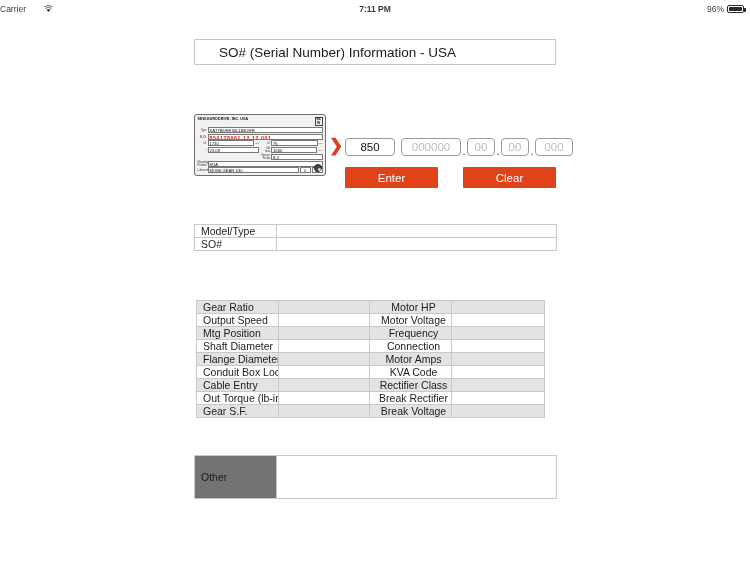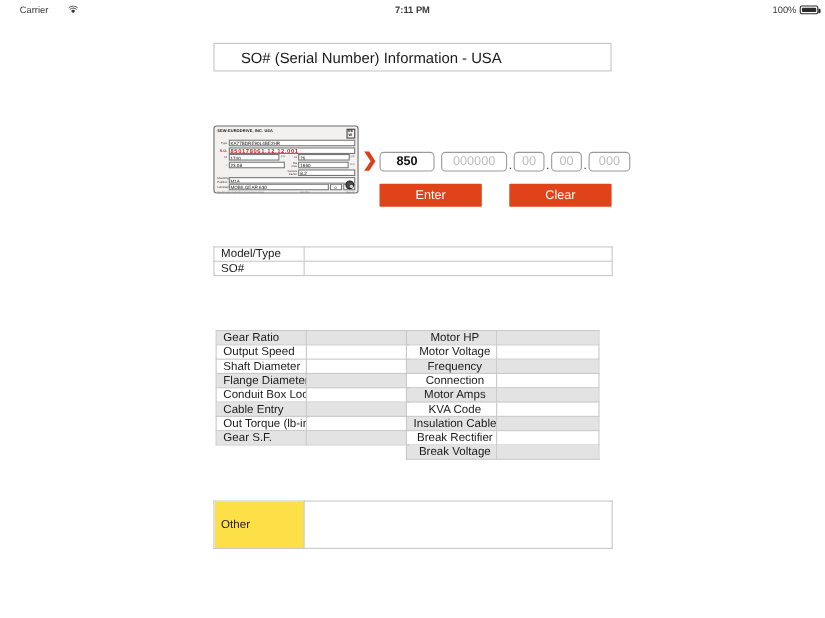--- a/index.html
+++ b/index.html
@@ -10,21 +10,21 @@
     overflow: hidden;
   }
 
   
   .statusbar {
     position: absolute; top: 0; left: 0;
     width: 750px; height: 18px;
     display: flex; align-items: center;
     font-size: 8.5px; color: #3a3a3a;
   }
-  .sb-left { position: absolute; left: 18px; display: flex; align-items: flex-start; gap: 18px; }
+  .sb-left { position: absolute; left: 0; display: flex; align-items: flex-start; gap: 18px; }
   .sb-center { position: absolute; left: 0; width: 750px; text-align: center; font-weight: bold; font-size: 8.5px; }
   .sb-right { position: absolute; right: 6px; display: flex; align-items: center; gap: 3px; }
   .wifi-ico { width: 9px; height: 8px; display: inline-block; position: relative; top: 1px; }
   .batt {
     width: 17px; height: 8px; border: 1px solid #2b2b2b; border-radius: 2px;
     position: relative; background: #fff;
   }
   .batt::after {
     content: ""; position: absolute; right: -3px; top: 2px;
     width: 2px; height: 4px; background: #2b2b2b; border-radius: 0 1px 1px 0;
@@ -83,21 +83,21 @@
     font-size: 17px; color: #d9411e; font-weight: bold; line-height: 14px;
   }
   .serial-row { position: absolute; left: 345px; top: 120px; display: flex; align-items: center; }
   .sfield {
     height: 18px; border: 1px solid #9a9a9a; border-radius: 4px; background: #fff;
     font-size: 11.5px; text-align: center; color: #111;
     display: flex; align-items: center; justify-content: center;
     font-family: "Liberation Sans", sans-serif;
   }
   .sfield.ph { color: #bdbdbd; }
-  .w-so { width: 50px; font-weight: bold; }
+  .w-so { width: 50px; font-weight: normal; }
   .w-6 { width: 60px; }
   .w-2 { width: 28px; }
   .w-3 { width: 38px; }
   .sep { width: 6px; text-align: center; color: #333; font-size: 11px; line-height: 18px; position: relative; top: 4px; }
   .gap { width: 6px; }
 
   .btn {
     position: absolute; height: 21px; background: #e0431a;
     color: #ffffff; font-size: 11.5px;
     display: flex; align-items: center; justify-content: center;
@@ -122,40 +122,40 @@
 
   .tbl-left { position: absolute; left: 196px; top: 282px; width: 175px; }
   .tbl-right { position: absolute; left: 369px; top: 282px; width: 175px; text-align: center; }
   .tbl-pair td.lbl { width: 82px; }
   .tbl-pair td.val { width: 93px; }
   .shade td { background: #e3e3e3; }
   .plain td.lbl { background: #ffffff; }
   .plain td.val { background: #ffffff; }
 
   .tbl-other { position: absolute; left: 194px; top: 437px; width: 362px; }
-  .tbl-other td.lbl { width: 82px; height: 43px; vertical-align: middle; background: #fde047; }
+  .tbl-other td.lbl { width: 82px; height: 43px; vertical-align: middle; background: #737373; }
   .tbl-other td.val { width: 280px; height: 43px; background: #fff; }
 </style>
 </head>
 <body>
 
 <div class="statusbar">
   <div class="sb-left">
     <span>Carrier</span>
     <span class="wifi-ico">
       <svg width="9" height="8" viewBox="0 0 9 8">
         <path d="M4.5 7 L2.6 4.9 a2.7 2.7 0 0 1 3.8 0 Z" fill="#3a3a3a"></path>
         <path d="M1.5 3.6 a4.3 4.3 0 0 1 6 0" stroke="#3a3a3a" stroke-width=".8" fill="none"></path>
         <path d="M0.4 2.1 a6.1 6.1 0 0 1 8.2 0" stroke="#3a3a3a" stroke-width=".8" fill="none"></path>
       </svg>
     </span>
   </div>
   <div class="sb-center">7:11 PM</div>
   <div class="sb-right">
-    <span>100%</span>
+    <span>96%</span>
     <span class="batt">
         <span class="batt-fill"></span>
       </span>
   </div>
 </div>
 
 <div class="page">
 
   <div class="title-box">
     <span>SO# (Serial Number) Information - USA</span>
@@ -254,20 +254,24 @@
   <table class="tbl tbl-pair tbl-left">
       <tbody id="gear-body">
         <tr class="shade">
           <td class="lbl">Gear Ratio</td>
           <td class="val"></td>
         </tr>
         <tr class="plain">
           <td class="lbl">Output Speed</td>
           <td class="val"></td>
         </tr>
+        <tr class="shade">
+          <td class="lbl">Mtg Position</td>
+          <td class="val"></td>
+        </tr>
         <tr class="plain">
           <td class="lbl">Shaft Diameter</td>
           <td class="val"></td>
         </tr>
         <tr class="shade">
           <td class="lbl">Flange Diameter</td>
           <td class="val"></td>
         </tr>
         <tr class="plain">
           <td class="lbl">Conduit Box Loc</td>
@@ -308,21 +312,21 @@
         </tr>
         <tr class="shade">
           <td class="lbl">Motor Amps</td>
           <td class="val"></td>
         </tr>
         <tr class="plain">
           <td class="lbl">KVA Code</td>
           <td class="val"></td>
         </tr>
         <tr class="shade">
-          <td class="lbl">Insulation Cable</td>
+          <td class="lbl">Rectifier Class</td>
           <td class="val"></td>
         </tr>
         <tr class="plain">
           <td class="lbl">Break Rectifier</td>
           <td class="val"></td>
         </tr>
         <tr class="shade">
           <td class="lbl">Break Voltage</td>
           <td class="val"></td>
         </tr>

